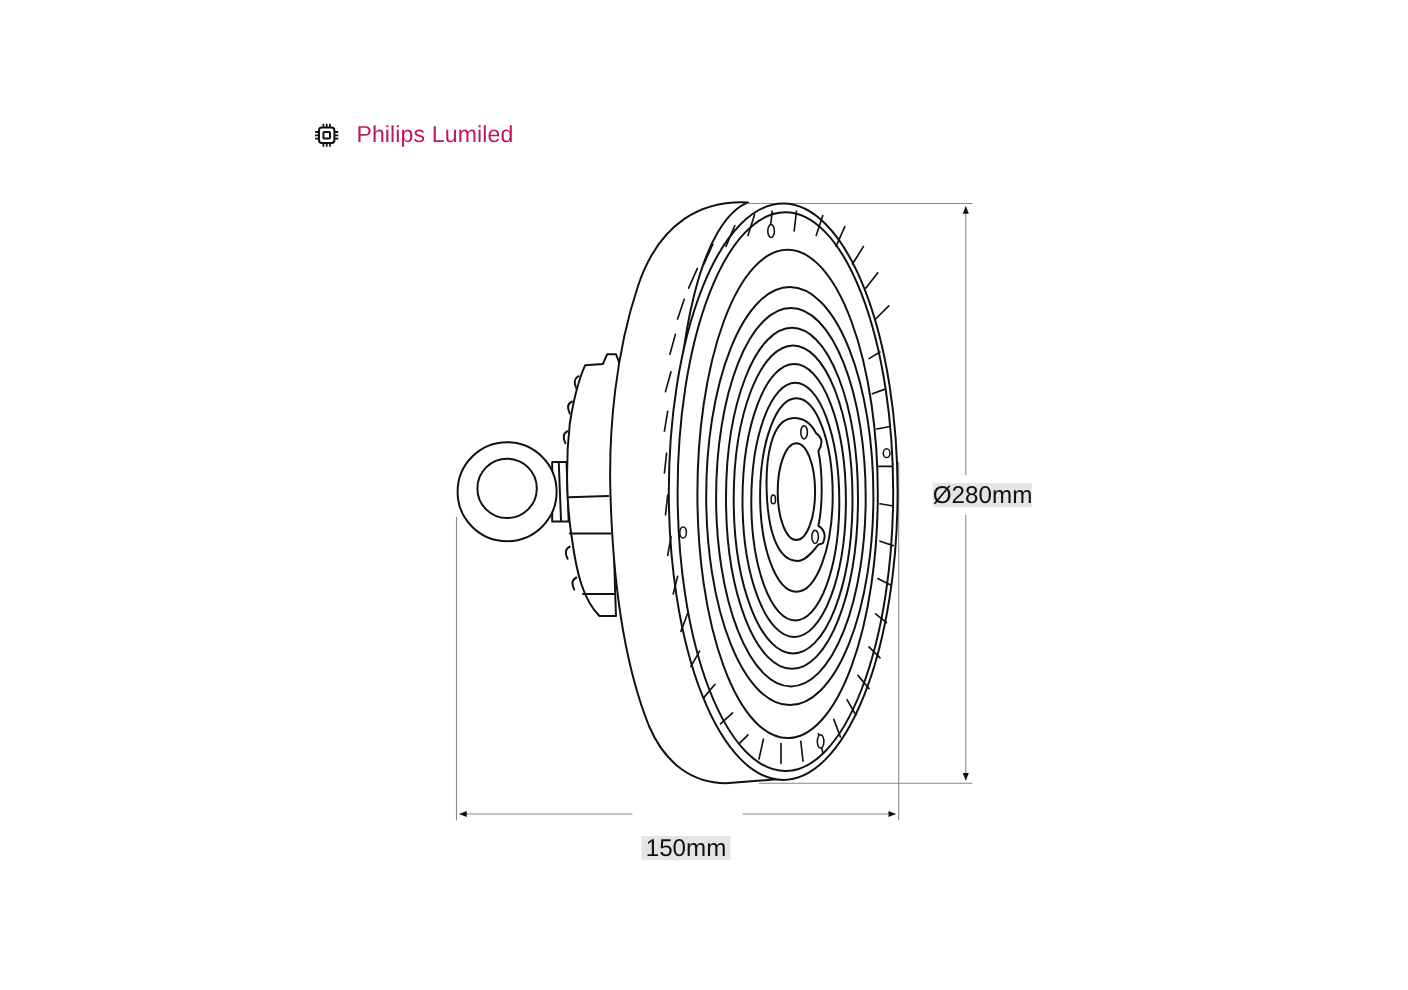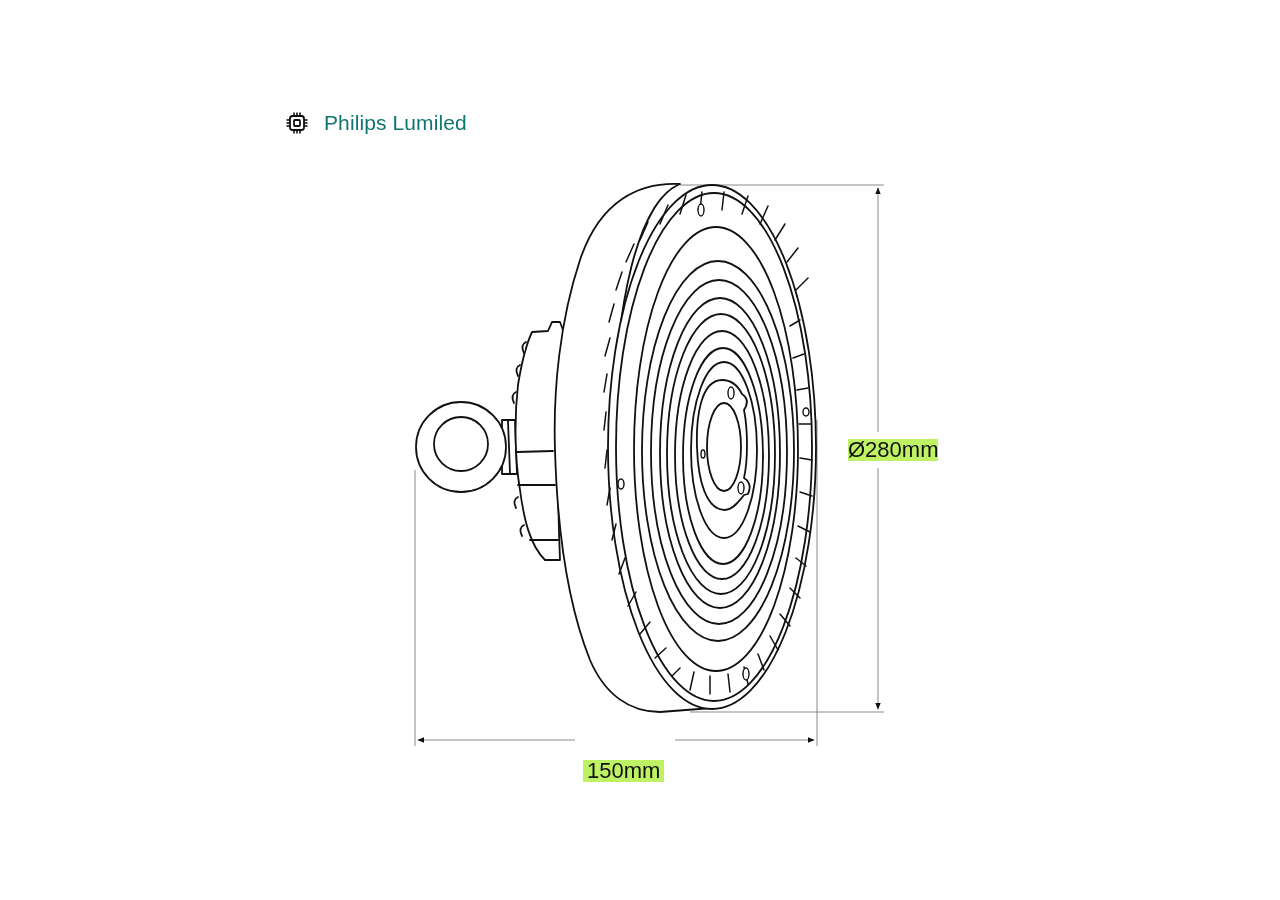--- a/index.html
+++ b/index.html
@@ -1,22 +1,22 @@
 <!DOCTYPE html>
 <html><head>
 <meta charset="utf-8">
 <style>
   html, body { margin:0; padding:0; background:#ffffff; }
   body { width:1280px; height:900px; position:relative; overflow:hidden;
          font-family: "Liberation Sans", "DejaVu Sans", sans-serif; color:#111; }
   .header { position:absolute; left:284px; top:110px; display:flex; align-items:center; gap:14px; }
   .chip-icon { width:26px; height:26px; display:block; }
-  .brand { font-size:21px; color:#0f766e; letter-spacing:0.1px; }
+  .brand { font-size:21px; color:#be185d; letter-spacing:0.1px; }
   svg.drawing { position:absolute; left:0; top:0; }
-  .dim-label { position:absolute; font-size:22px; color:#111; background:#bef264; line-height:1; }
+  .dim-label { position:absolute; font-size:22px; color:#111; background:#e5e5e5; line-height:1; }
   .dim-h { left:583px; top:760px; padding:0 4px; }
   .dim-v { left:848px; top:439px; }
 </style>
 </head>
 <body>
 
 <div class="header">
   <svg class="chip-icon" viewBox="0 0 26 26">
     <rect x="6" y="6" width="14" height="14" rx="2.5" fill="none" stroke="#111" stroke-width="1.8"></rect>
     <rect x="10" y="10" width="6" height="6" rx="1" fill="none" stroke="#111" stroke-width="1.8"></rect>

